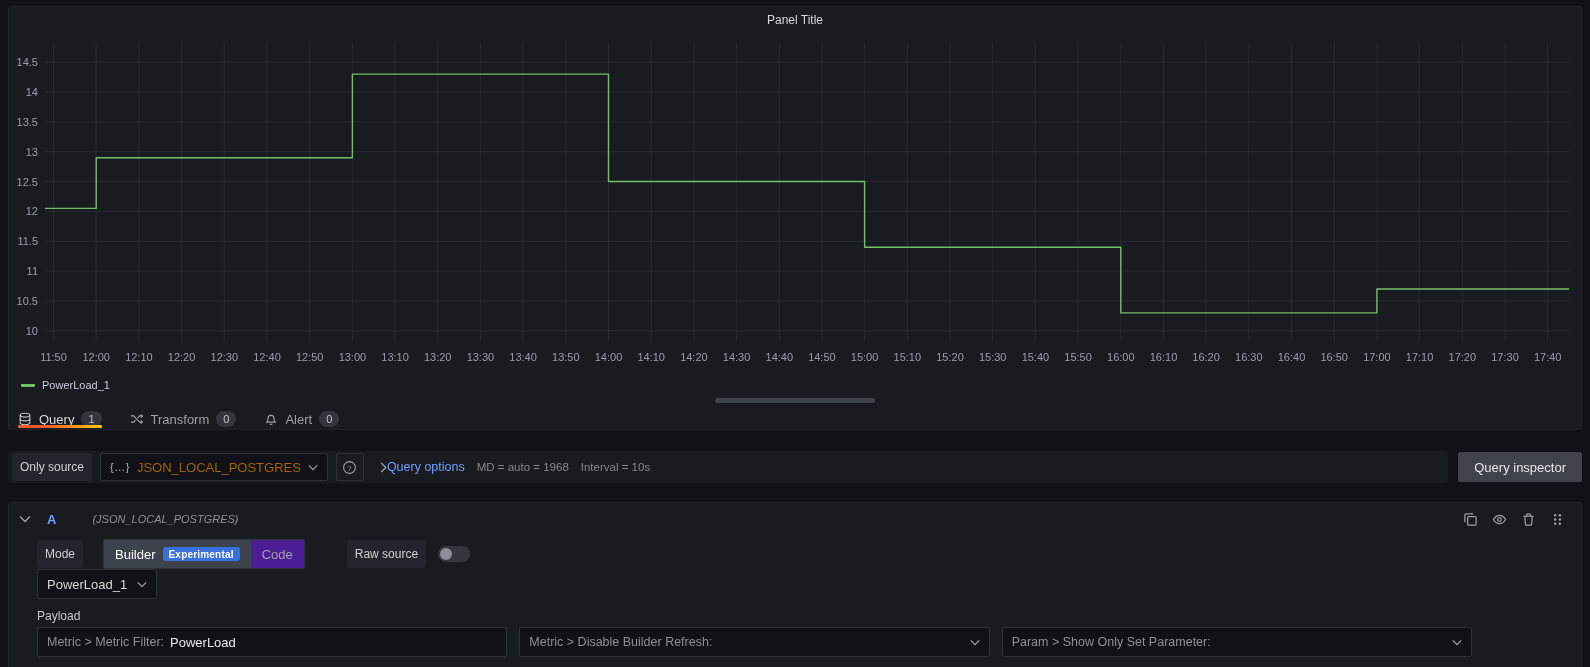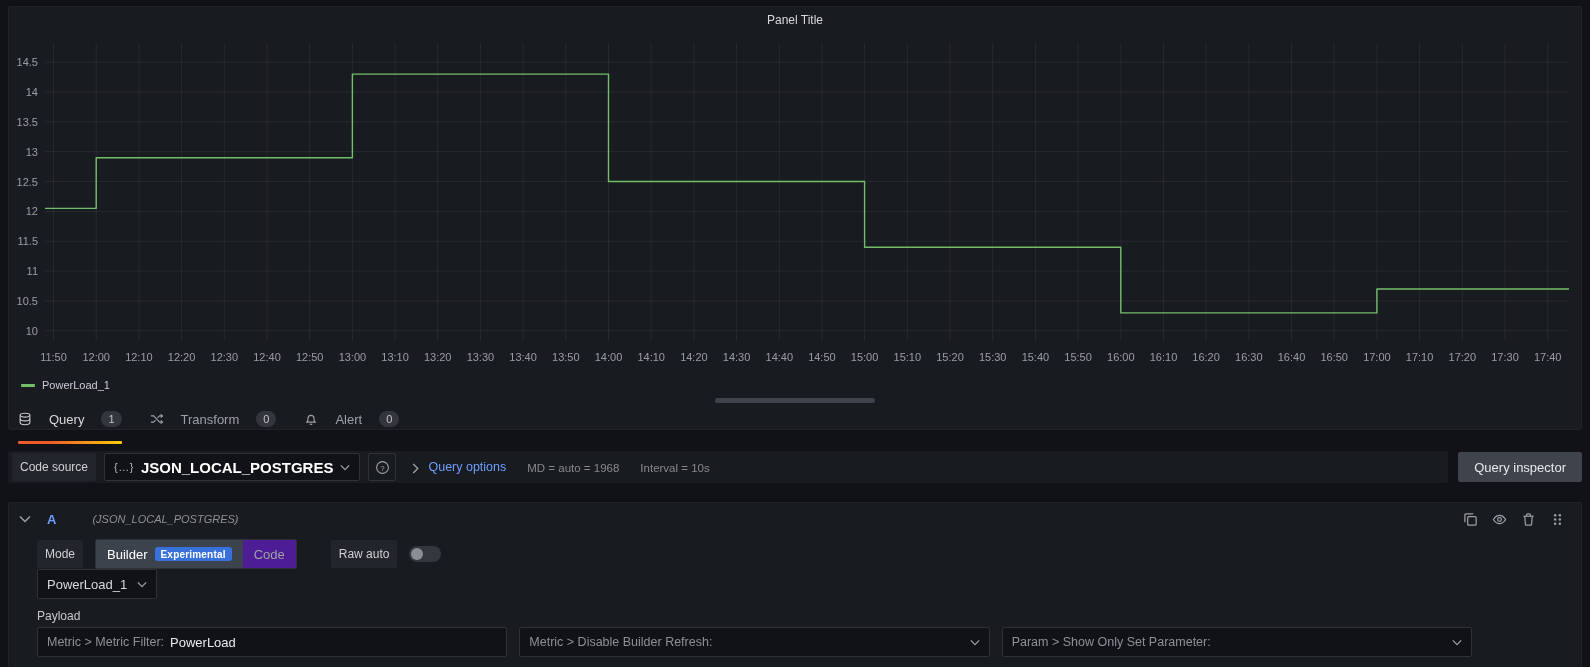--- a/index.html
+++ b/index.html
@@ -20,65 +20,65 @@
   .legend{display:flex;align-items:center;gap:7px;padding:0 0 0 12px;height:16px;
     font-size:11px;color:#ccccdc;cursor:pointer}
   .legend-swatch{width:14px;height:3px;border-radius:1px}
 
   
   .scroll-handle{position:absolute;top:398px;left:50%;transform:translateX(-50%);
     width:160px;height:5px;border-radius:3px;background:#3f434b}
 
   
   .tabs-row{position:absolute;top:411px;left:18px;height:30px;display:flex;gap:28px;align-items:flex-start}
-  .tab{display:flex;align-items:center;gap:17px;padding-bottom:17px;position:relative;
+  .tab{display:flex;align-items:center;gap:7px;padding-bottom:1px;position:relative;
     color:#9da0a6;font-size:13px;cursor:pointer}
   .tab .t-label{font-weight:500}
   .tab.active{color:#d8d9da}
   .tab.active:after{content:'';position:absolute;left:0;right:0;bottom:0;height:3px;
     background:linear-gradient(90deg,#f05a28 30%,#fbca0a 99%);border-radius:1px}
   .badge{background:#33363c;color:#c3c5c8;font-size:11px;line-height:16px;height:16px;
     padding:0 7px;border-radius:9px}
   .ticon{width:14px;height:14px;display:block;color:#9da0a6}
   .tab.active .ticon{color:#c7c9cc}
 
   
   .ds-row{position:absolute;top:451px;left:8px;right:8px;height:32px;display:flex;align-items:center}
   .ds-band{flex:1;height:32px;background:#181b1f;border-radius:2px;display:flex;
     align-items:center;gap:8px;padding:0 4px;margin-right:10px}
   .inline-label{background:#22252b;border-radius:2px;height:28px;display:inline-flex;
     align-items:center;padding:0 8px;font-size:12px;color:#d0d1d3;white-space:nowrap}
   .ds-picker{display:flex;align-items:center;gap:7px;height:28px;background:#111217;
     border:1px solid #2c3235;border-radius:2px;padding:0 9px;cursor:pointer}
   .braces{font-size:11px;color:#b4b7bd;letter-spacing:0.5px}
-  .ds-name{font-size:15px;font-weight:700;color:#ffffff}
+  .ds-name{font-size:13px;font-weight:400;color:#a16207}
   .chev{width:10px;height:7px;display:block;color:#9da0a6}
   .help-btn{width:28px;height:28px;border:1px solid #2c3235;border-radius:2px;
     display:flex;align-items:center;justify-content:center;background:transparent;
     color:#9da0a6;cursor:pointer}
-  .qopts{display:flex;align-items:flex-end;gap:9px;margin-left:8px;cursor:pointer}
+  .qopts{display:flex;align-items:center;margin-left:8px;cursor:pointer}
   .angle-right{width:7px;height:11px;display:block;color:#9da0a6}
   .qopts-label{color:#6e9fff;font-size:12.5px;font-weight:500}
   .qopts-summary{color:#86888d;font-size:11.5px;margin-left:12px}
   .qopts-summary + .qopts-summary{}
   .btn-secondary{height:30px;background:#3f434b;border:none;border-radius:2px;
     color:#e8e9ea;font-size:13px;font-weight:500;padding:0 16px;cursor:pointer;
     font-family:inherit;white-space:nowrap}
 
   
   .query-card{position:absolute;top:502px;left:8px;right:8px;height:172px;
     background:#181b1f;border:1px solid #202226;border-radius:2px}
   .qc-header{height:32px;display:flex;align-items:center;padding:0 10px;gap:10px}
   .qc-chevron{width:12px;height:8px;color:#9da0a6;cursor:pointer;display:block}
   .ref-id{color:#6e9fff;font-weight:700;font-size:13px;margin-left:6px}
   .ds-hint{font-style:italic;color:#8e9096;font-size:11px;margin-left:26px}
   .qc-actions{margin-left:auto;display:flex;align-items:center;gap:14px;color:#9da0a6;padding-right:6px}
   .aicon{width:15px;height:15px;display:block;cursor:pointer}
   .qc-body{padding:4px 10px 10px 28px}
-  .row{display:flex;align-items:center;gap:12px}
+  .row{display:flex;align-items:center;gap:20px}
   .radio-group{display:flex;align-items:stretch;height:30px;background:#4c1d95;
     border:1px solid #2c3235;border-radius:2px;overflow:hidden}
   .radio-opt{display:flex;align-items:center;gap:7px;padding:0 11px;font-size:13px;
     color:#9fa2a7;cursor:pointer}
   .radio-opt.active{background:#3d434d;color:#fff;font-weight:500}
   .exp-badge{background:#3871dc;color:#fff;font-size:10px;font-weight:700;
     padding:1.5px 6px;border-radius:3px;letter-spacing:0.2px}
   .raw-group{display:flex;align-items:center;gap:4px;margin-left:22px}
   .toggle{width:32px;height:16px;border-radius:8px;background:#34373e;position:relative;
     cursor:pointer;margin:0 8px}
@@ -230,21 +230,21 @@
       <path d="M3.3 11.5h9.4c-.8-1-1.3-1.7-1.3-4.2a3.4 3.4 0 0 0-6.8 0c0 2.5-.5 3.2-1.3 4.2z"></path>
       <path d="M6.7 13.4a1.4 1.4 0 0 0 2.6 0"></path>
     </svg>
     <span class="t-label">Alert</span>
     <span class="badge">0</span>
   </div>
 </div>
 
 <div class="ds-row">
   <div class="ds-band">
-    <span class="inline-label">Code source</span>
+    <span class="inline-label">Only source</span>
     <div class="ds-picker">
       <span class="braces">{…}</span>
       <span class="ds-name">JSON_LOCAL_POSTGRES</span>
       <svg class="chev" viewBox="0 0 12 7" fill="none" stroke="currentColor" stroke-width="1.5">
           <path d="M1 1l5 5 5-5"></path>
         </svg>
     </div>
     <button class="help-btn">
       <svg width="15" height="15" viewBox="0 0 16 16">
         <circle cx="8" cy="8" r="6.3" fill="none" stroke="currentColor" stroke-width="1.2"></circle>
@@ -301,21 +301,21 @@
       <div class="radio-group">
         <div class="radio-opt active">
           <span>Builder</span>
           <span class="exp-badge">Experimental</span>
         </div>
         <div class="radio-opt">
           <span>Code</span>
         </div>
       </div>
       <div class="raw-group">
-        <span class="inline-label">Raw auto</span>
+        <span class="inline-label">Raw source</span>
         <div class="toggle">
           <div class="knob"></div>
         </div>
       </div>
     </div>
 
     <div class="metric-select">
       <span>PowerLoad_1</span>
       <svg class="chev" viewBox="0 0 12 7" fill="none" stroke="currentColor" stroke-width="1.5">
           <path d="M1 1l5 5 5-5"></path>

